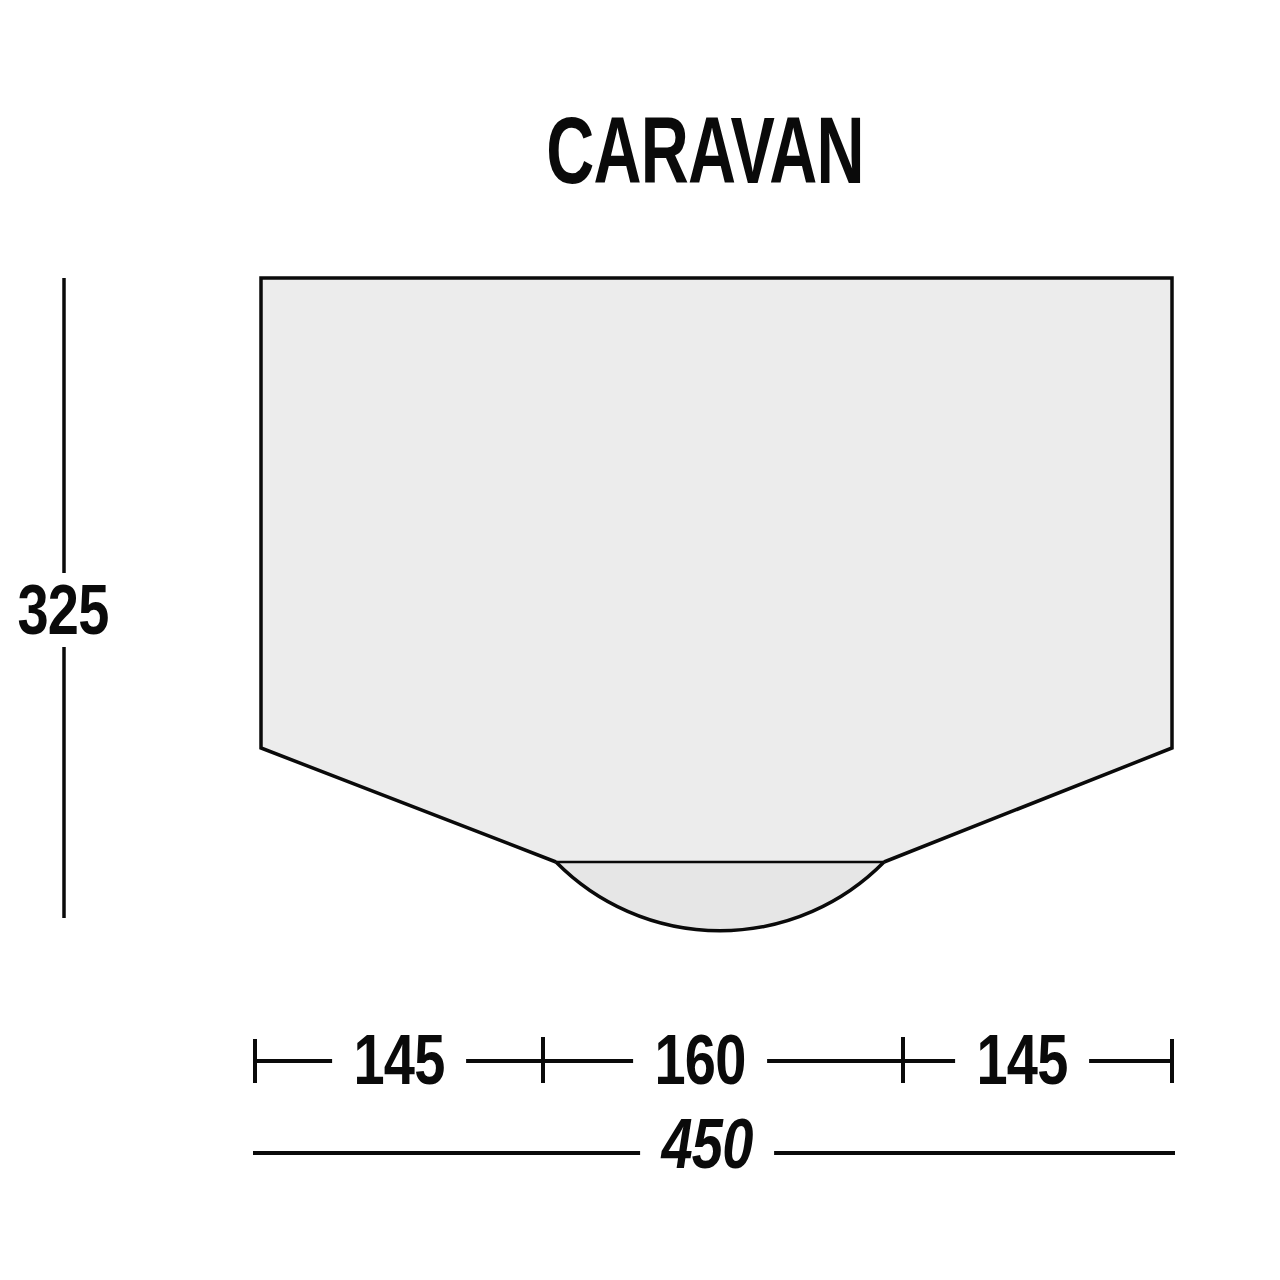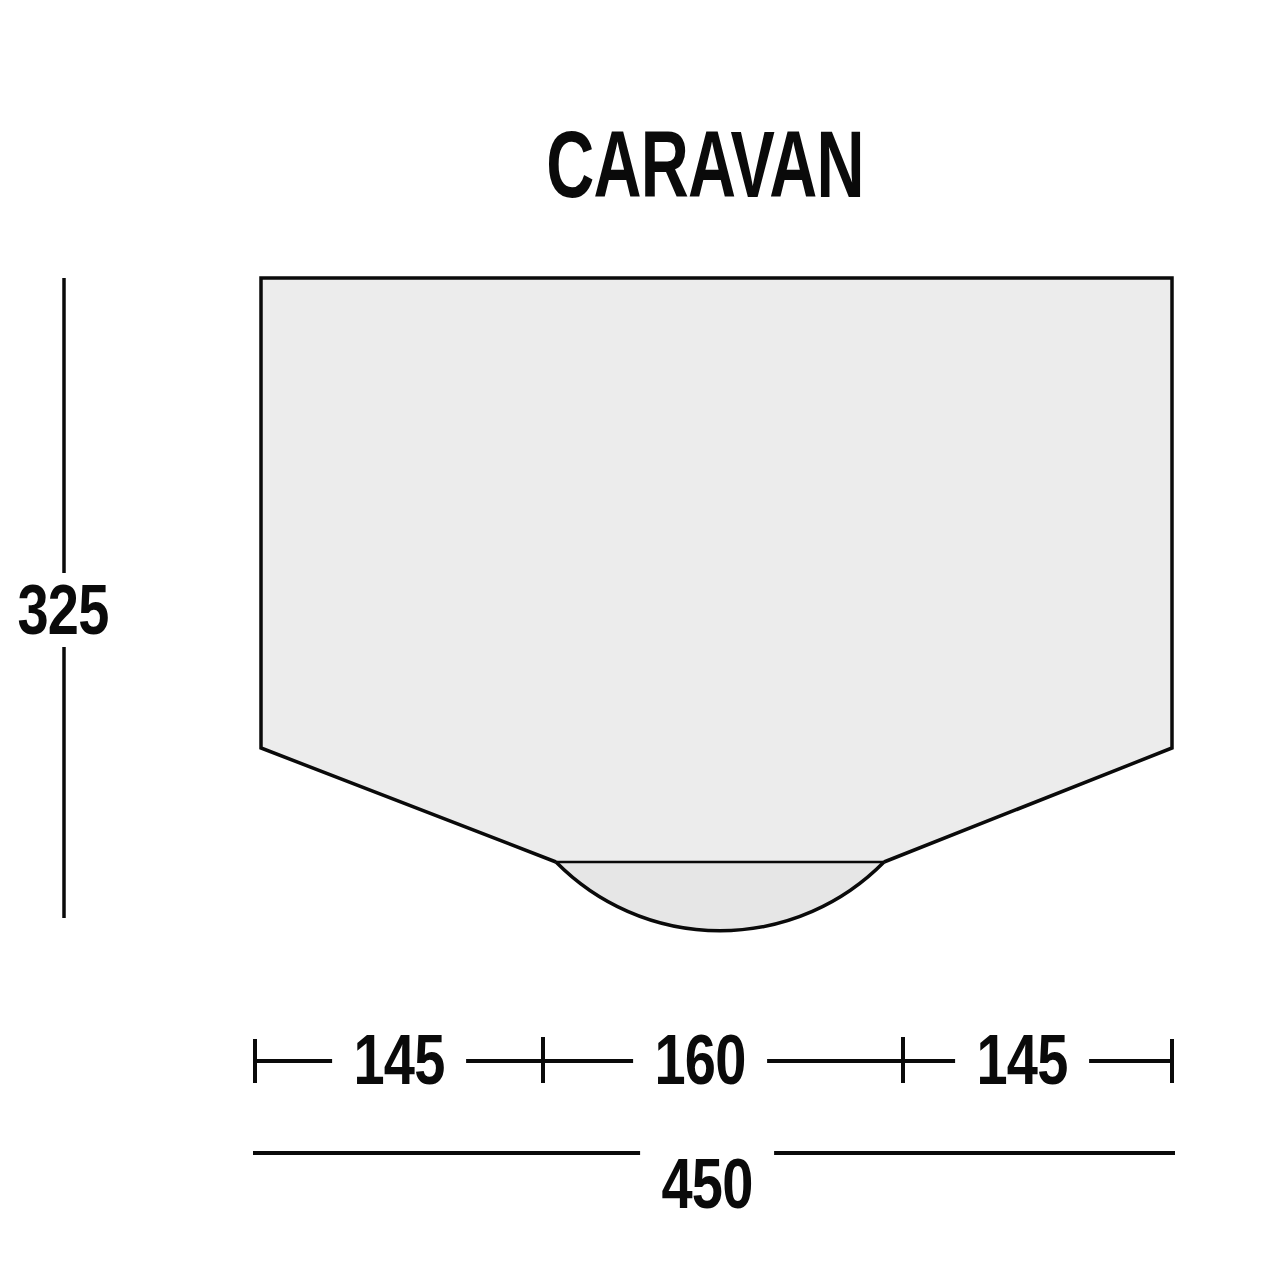--- a/index.html
+++ b/index.html
@@ -36,37 +36,37 @@
     display: inline-block;
     font-weight: bold;
     font-size: 70px;
     letter-spacing: -1px;
     transform: scaleX(0.80);
     white-space: nowrap;
   }
   .title-wrap {
     position: absolute;
     left: 705px;
-    top: 164px;
+    top: 150px;
     transform: translate(-50%, -50%);
     white-space: nowrap;
   }
   .title-text {
     display: inline-block;
     font-weight: bold;
     font-size: 95px;
     letter-spacing: -1px;
     transform: scaleX(0.70);
     white-space: nowrap;
   }
   .pos-height   { left: 63px;   top: 610px;  }
   .pos-seg-left { left: 399px;  top: 1060px; }
   .pos-seg-mid  { left: 700px;  top: 1060px; text-align: center; }
   .pos-seg-right{ left: 1022px; top: 1060px; }
-  .pos-total    { left: 707px;  top: 1184px; }
+  .pos-total    { left: 707px;  top: 1144px; font-style: italic; }
 </style>
 </head>
 <body>
 
 <div class="canvas">
 
   <svg class="diagram-svg" viewBox="0 0 1280 1280">
 
     <path d="M 556 862 A 230 230 0 0 0 884 862 Z" fill="#e6e6e6" stroke="none"></path>
 

